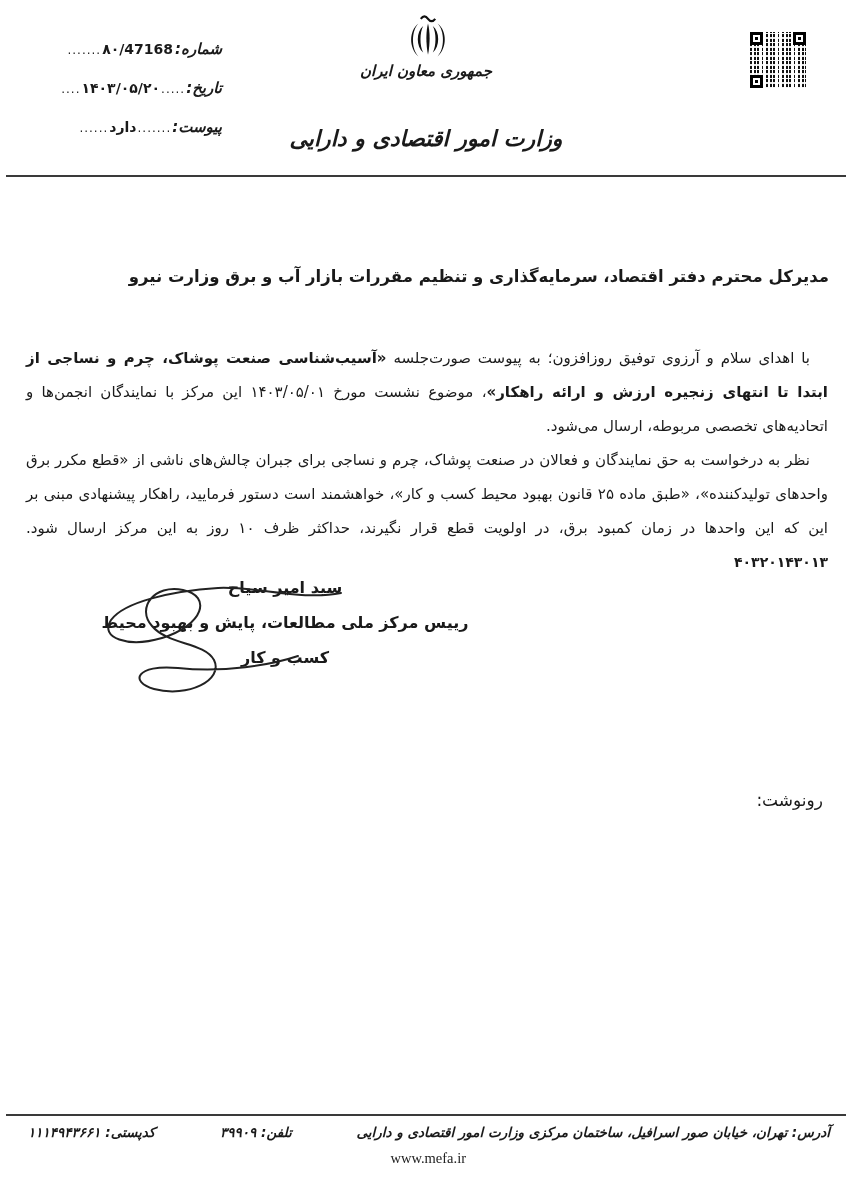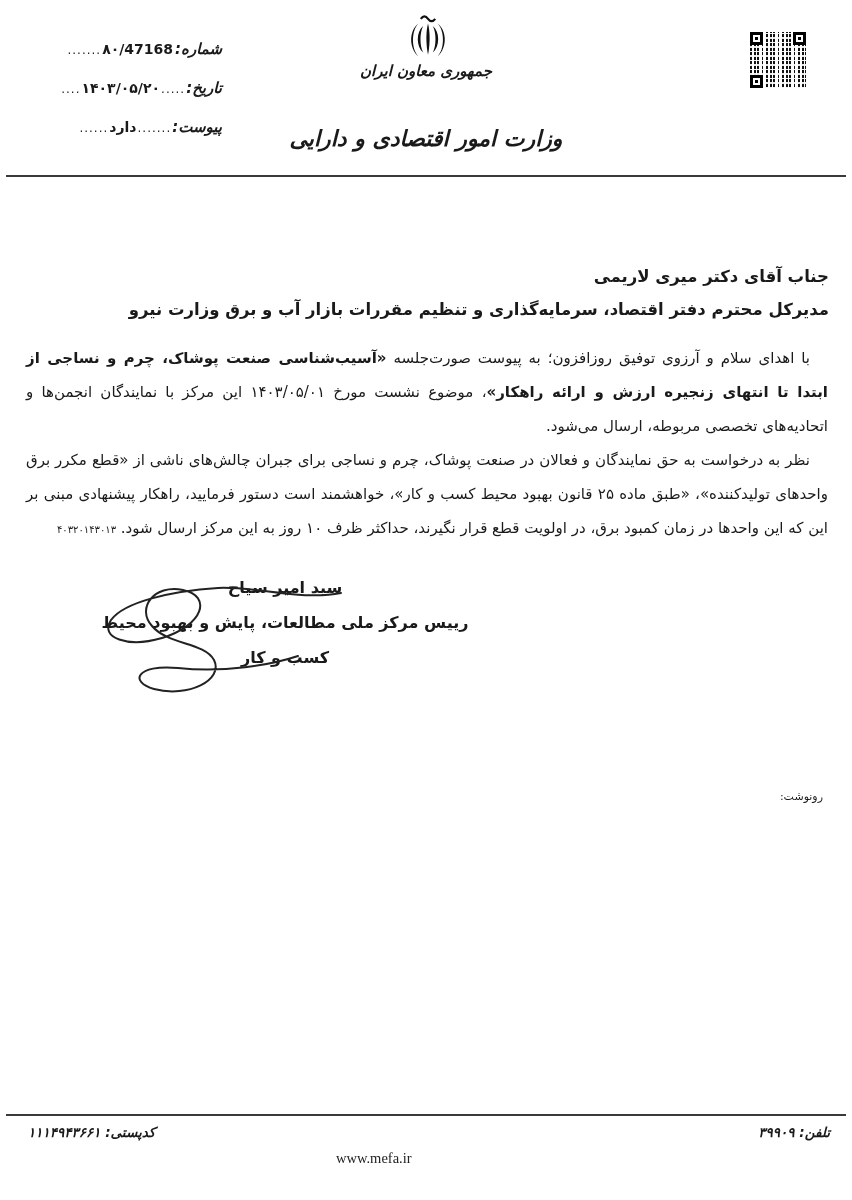--- a/index.html
+++ b/index.html
@@ -34,34 +34,34 @@
   .board-title{position:absolute; right:2px; top:106px; width:230px; text-align:center;
     font-size:12.5px; font-weight:bold; font-style:italic;}
   .rule-top{position:absolute; left:6px; right:6px; top:175px; height:2px; background:#3a3a3a;}
   
   .basmala{position:absolute; left:0; right:0; top:188px; text-align:center; font-size:14.5px;}
   .addressee{position:absolute; right:23px; top:260px; text-align:right;
     font-size:16.5px; font-weight:bold; line-height:33px;}
   .body-text{position:absolute; right:24px; left:26px; top:341px;
     font-size:15px; line-height:34px; text-align:justify;}
   .body-text p{margin:0; text-indent:18px;}
-  .ref-num{font-size:10px; font-weight:normal;}
+  .ref-num{font-size:14px; font-weight:bold;}
   
   .sig-block{position:absolute; left:80px; top:570px; width:410px; text-align:center;
     font-size:16px; font-weight:bold; line-height:35px;}
   .sig-scrawl{position:absolute; left:66px; top:568px; pointer-events:none;}
   
-  .cc-label{position:absolute; right:29px; top:790px; font-size:11px;}
+  .cc-label{position:absolute; right:29px; top:790px; font-size:17px;}
   .cc-item{position:absolute; right:89px; top:821px; font-size:12.5px;}
   
   .rule-bottom{position:absolute; left:6px; right:6px; top:1114px; height:2px; background:#3a3a3a;}
   .footer-line{position:absolute; right:22px; left:28px; top:1124px;
     display:flex; direction:rtl; justify-content:space-between; align-items:baseline;
     font-size:13.5px; font-weight:bold; font-style:italic; white-space:nowrap;}
-  .footer-site{position:absolute; left:336px; top:1150px; width:130px; text-align:left;
+  .footer-site{position:absolute; left:336px; top:1150px; width:130px; text-align:right;
     direction:ltr; font-family:"Liberation Serif", serif; font-size:14.5px; color:#222;}
 </style>
 </head>
 <body>
 
 <div class="page">
 
   <div class="meta">
     <div class="meta-row">
       <span class="meta-label">شماره:</span>
@@ -99,21 +99,20 @@
   <div class="qr">
     <div class="finder f1"></div>
     <div class="finder f2"></div>
     <div class="finder f3"></div>
   </div>
 
   <div class="rule-top"></div>
 
 
   <div class="addressee">
-    <div>جناب آقای دکتر میری لاریمی</div>
     <div>مدیرکل محترم دفتر اقتصاد، سرمایه‌گذاری و تنظیم مقررات بازار آب و برق وزارت نیرو</div>
   </div>
 
   <div class="body-text">
     <p><span>با اهدای سلام و آرزوی توفیق روزافزون؛ به پیوست صورت‌جلسه </span><b>«آسیب‌شناسی صنعت پوشاک، چرم و نساجی از ابتدا تا انتهای زنجیره ارزش و ارائه راهکار»</b><span>، موضوع نشست مورخ ۱۴۰۳/۰۵/۰۱ این مرکز با نمایندگان انجمن‌ها و اتحادیه‌های تخصصی مربوطه، ارسال می‌شود.</span></p>
     <p><span>نظر به درخواست به حق نمایندگان و فعالان در صنعت پوشاک، چرم و نساجی برای جبران چالش‌های ناشی از «قطع مکرر برق واحدهای تولیدکننده»، «طبق ماده ۲۵ قانون بهبود محیط کسب و کار»، خواهشمند است دستور فرمایید، راهکار پیشنهادی مبنی بر این که این واحدها در زمان کمبود برق، در اولویت قطع قرار نگیرند، حداکثر ظرف ۱۰ روز به این مرکز ارسال شود. </span><span class="ref-num">۴۰۳۲۰۱۴۳۰۱۳</span></p>
   </div>
 
   <div class="sig-block">
     <div>سید امیر سیاح</div>
@@ -122,18 +121,19 @@
   <div class="sig-scrawl">
     <svg viewBox="0 0 280 135" width="280" height="135" aria-hidden="true">
       <path d="M275 25 C235 33 190 18 152 20 C105 23 58 34 45 52 C33 70 62 80 96 70 C138 57 146 28 117 22 C88 16 70 40 86 58 C102 77 138 74 148 92 C158 112 122 130 88 121 C63 114 70 96 112 100 C158 105 205 97 232 88" fill="none" stroke="#222" stroke-width="2" stroke-linecap="round"></path>
     </svg>
   </div>
 
   <div class="cc-label">رونوشت:</div>
 
   <div class="rule-bottom"></div>
   <div class="footer-line">
+    <span>آدرس: تهران، خیابان صور اسرافیل، ساختمان مرکزی وزارت امور اقتصادی و دارایی</span>
     <span>تلفن: ۳۹۹۰۹</span>
     <span>کدپستی: ۱۱۱۴۹۴۳۶۶۱</span>
   </div>
   <div class="footer-site">www.mefa.ir</div>
 
 </div>
 
 </body></html>

